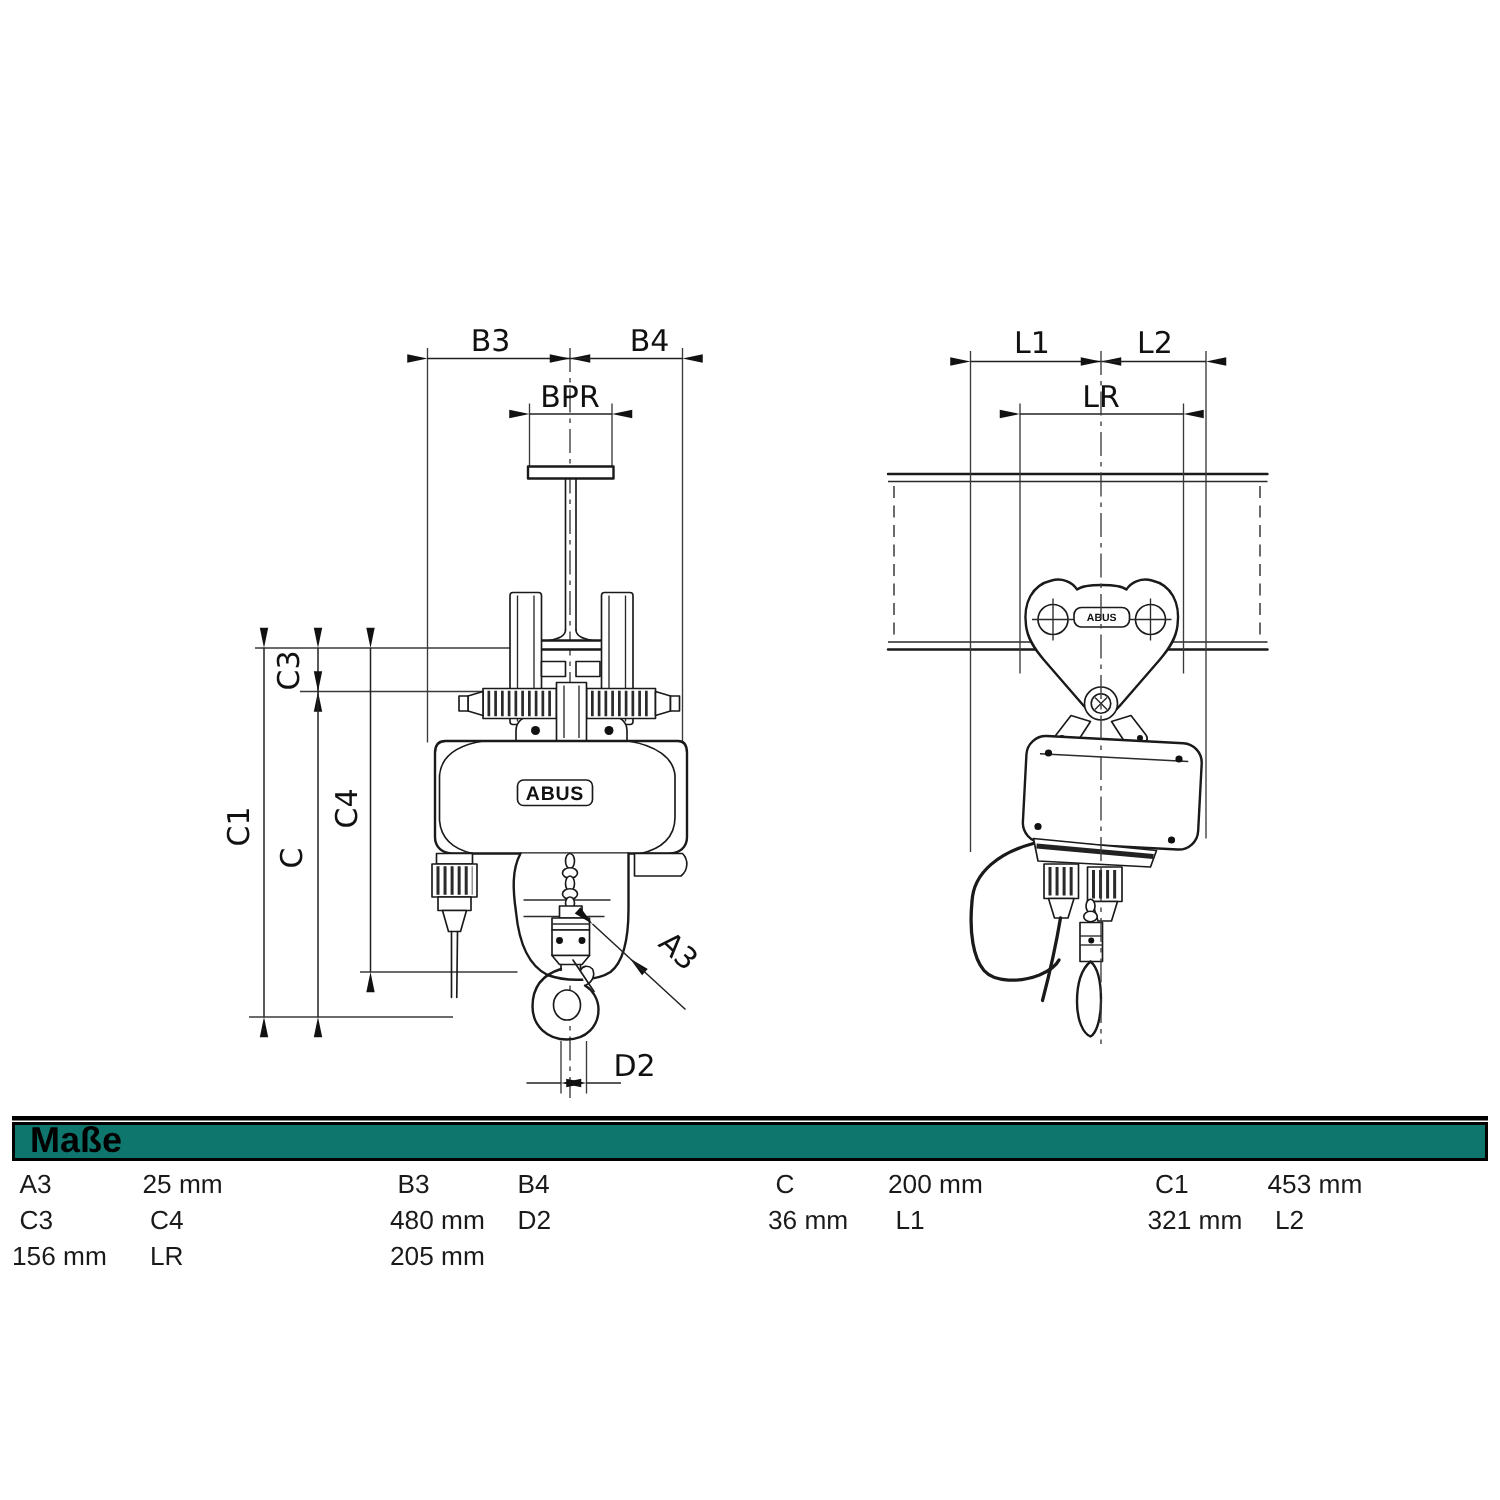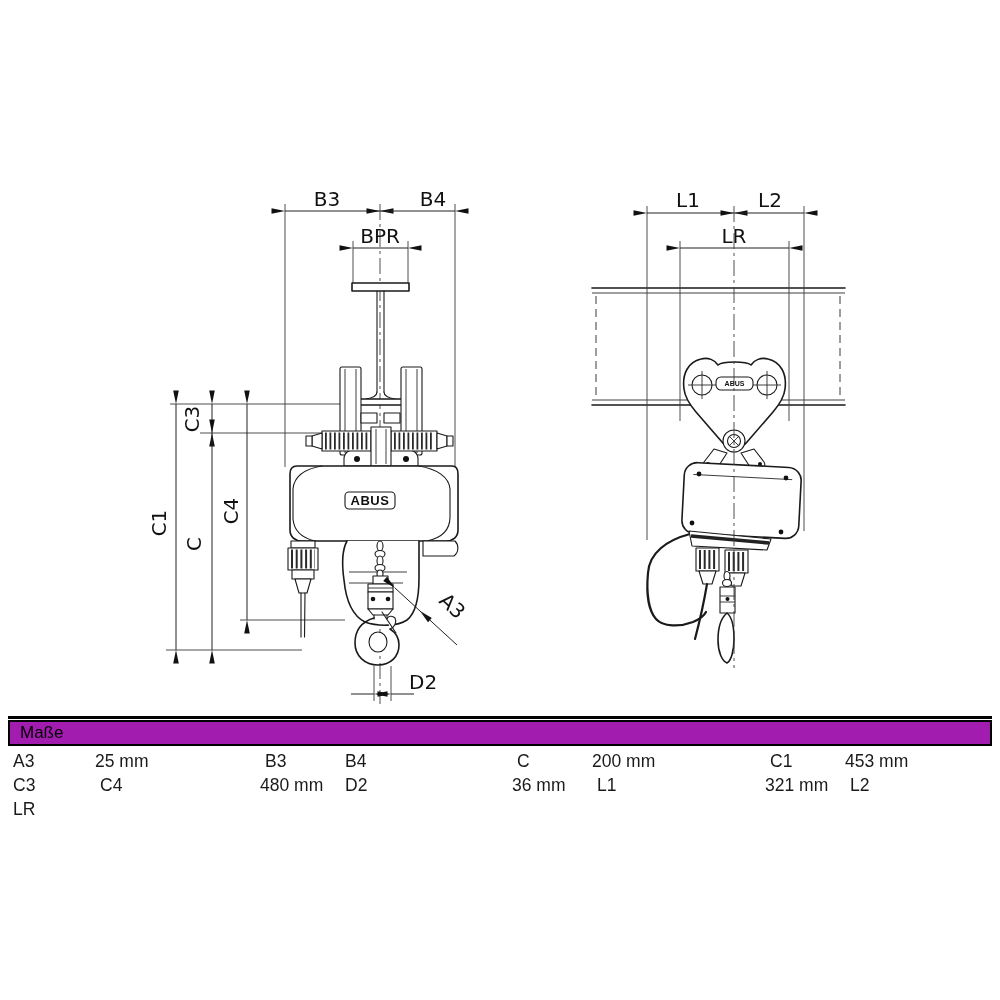--- a/index.html
+++ b/index.html
@@ -1,38 +1,38 @@
 <!DOCTYPE html>
 <html><head>
 <meta charset="utf-8">
 <style>
   html,body { margin:0; padding:0; background:#ffffff; }
   .stage { position:relative; width:1000px; height:840px; background:#fff; overflow:hidden;
-           font-family:"Liberation Sans", sans-serif; }
+           font-family:"Liberation Sans", sans-serif;margin-top:28px; }
   svg { position:absolute; left:0; top:0; }
 
   
   .ol   { fill:none; stroke:#1a1a1a; stroke-width:1.6; stroke-linejoin:round; stroke-linecap:round; }
   .o2   { fill:none; stroke:#1a1a1a; stroke-width:1.1; stroke-linejoin:round; stroke-linecap:round; }
   .thin { fill:none; stroke:#2a2a2a; stroke-width:.9; }
   .dim  { fill:none; stroke:#222; stroke-width:1; }
   .ext  { fill:none; stroke:#3a3a3a; stroke-width:.9; }
   .cl   { fill:none; stroke:#3a3a3a; stroke-width:.9; stroke-dasharray:16 4 3 4; }
   .dsh  { fill:none; stroke:#3a3a3a; stroke-width:1; stroke-dasharray:8 5; }
   .cab  { fill:none; stroke:#1a1a1a; stroke-width:2.2; stroke-linecap:round; }
   .wf   { fill:#fff; }
   text.dl  { font:20px "DejaVu Sans", sans-serif; fill:#111; }
   text.logo   { font:bold 13px "Liberation Sans", sans-serif; fill:#111; letter-spacing:.5px; }
   text.logosm { font:bold 7px "Liberation Sans", sans-serif; fill:#111; }
 
   
   .dim-table { position:absolute; left:8px; top:716px; width:984px; }
   .dim-table .rule { height:3px; background:#000; }
-  .dim-table .hdr  { margin-top:1px; border:2px solid #000; background:#a21caf;
-                     font-weight:normal; font-size:17px; line-height:21px; color:#000;
+  .dim-table .hdr  { margin-top:1px; border:2px solid #000; background:#0f766e;
+                     font-weight:bold; font-size:24px; line-height:21px; color:#000;
                      padding:0 0 1px 10px; }
   .dim-grid { display:grid; grid-template-columns:87px 165px 80px 172px 80px 173px 80px 1fr;
               padding-top:3px; font-size:17.5px; line-height:24px; color:#1a1a1a; }
   .dim-grid .lab { padding-left:5px; }
 </style>
 </head>
 <body>
 
 <div class="stage">
 
@@ -271,19 +271,21 @@
     <div class="val">453 mm</div>
     <div class="lab">C3</div>
     <div class="lab">C4</div>
     <div class="val">480 mm</div>
     <div class="lab">D2</div>
     <div class="val">36 mm</div>
 
     <div class="lab">L1</div>
     <div class="val">321 mm</div>
     <div class="lab">L2</div>
+    <div class="val">156 mm</div>
     <div class="lab">LR</div>
+    <div class="val">205 mm</div>
     <div class="lab"></div>
     <div class="val"></div>
   </div>
 </div>
 
 </div>
 
 </body></html>

